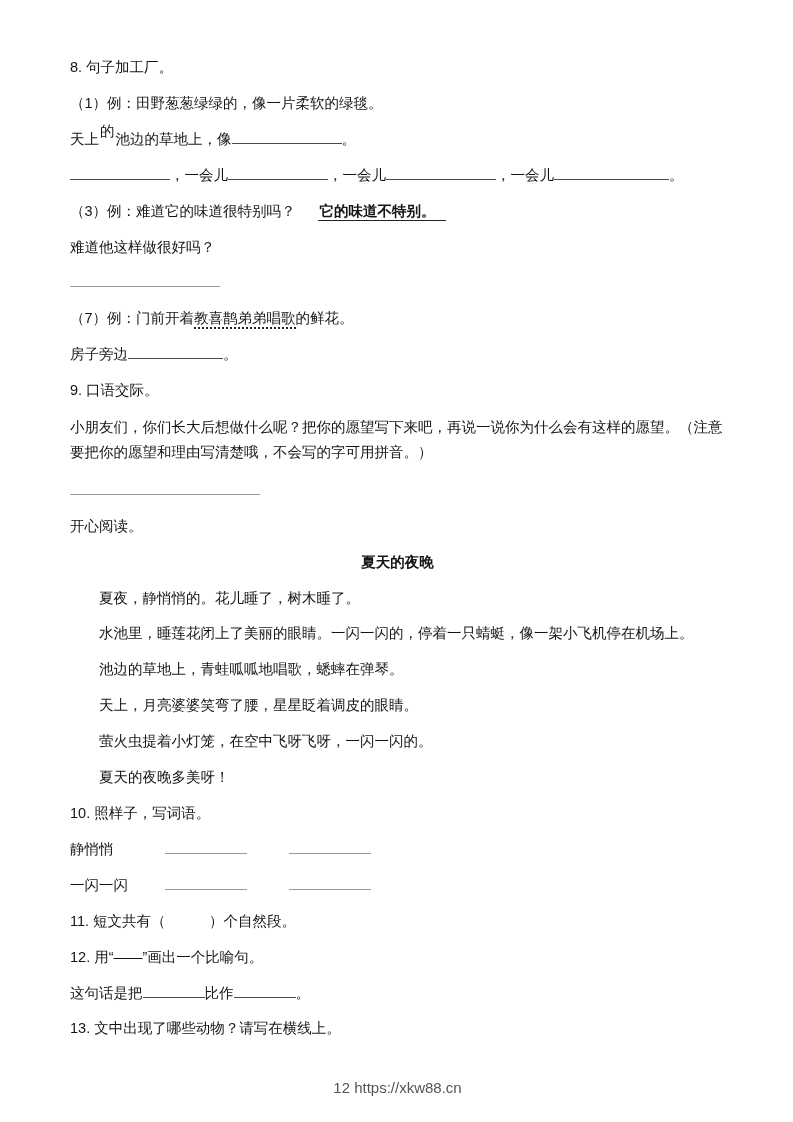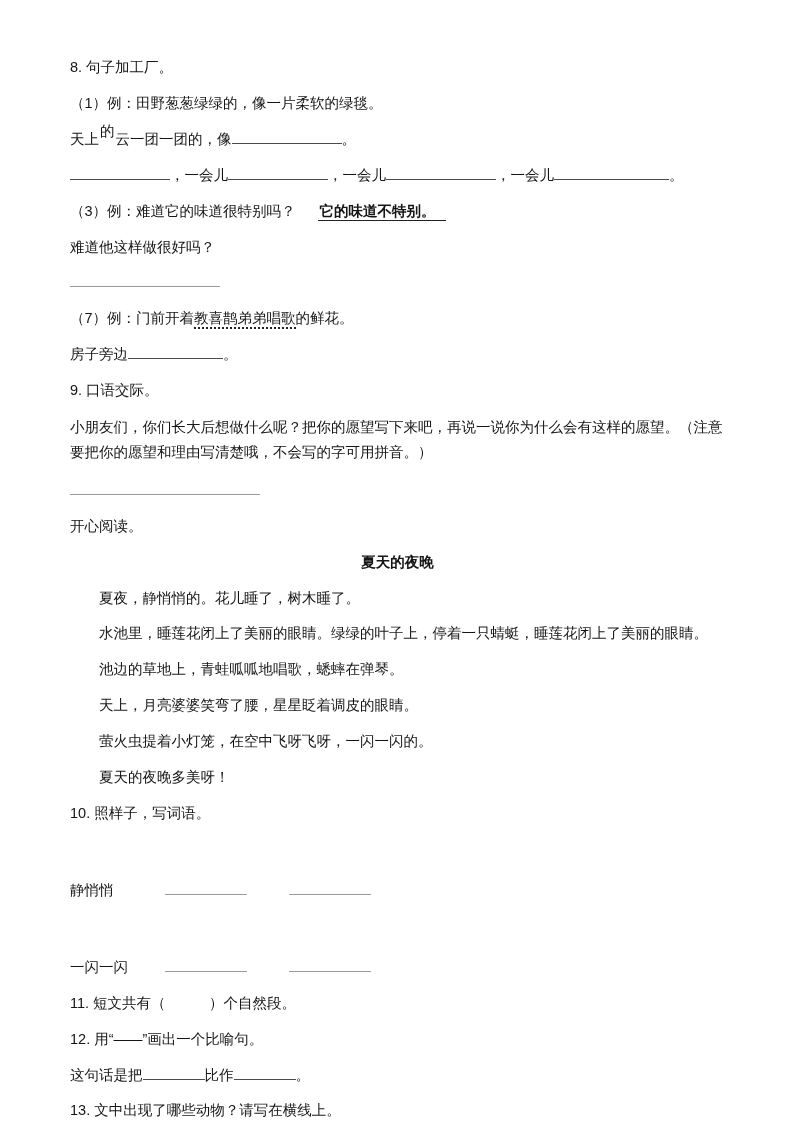--- a/index.html
+++ b/index.html
@@ -42,41 +42,41 @@
     border-bottom: 1px solid #222;
     margin-left: 22px;
     padding: 0 10px 1px 2px;
     font-weight: bold;
   }
   .insert-char {
     display: inline-block;
     transform: translateY(-8px);
     margin: 0 1px;
   }
-  .word-label { display: inline-block; width: 95px; margin-top: 41px; }
+  .word-label { display: inline-block; width: 95px; }
   .pair-blank { margin-right: 42px; }
   .footer {
     flex: 0 0 auto;
     text-align: center;
     color: #555555;
     font-size: 15px;
     padding: 16px 0 26px 0;
   }
 </style>
 </head>
 <body>
 
 <div class="page">
   <div class="content">
 
     <div class="line">8. 句子加工厂。</div>
 
     <div class="line">（1）例：田野葱葱绿绿的，像一片柔软的绿毯。</div>
 
-    <div class="line"><span>天上</span><span class="insert-char">的</span><span>云一团一团的，像</span><span class="blank w110"></span><span>。</span></div>
+    <div class="line"><span>天上</span><span class="insert-char">的</span><span>池边的草地上，像</span><span class="blank w110"></span><span>。</span></div>
 
 
     <div class="line"><span class="blank w100"></span><span>，一会儿</span><span class="blank w100"></span><span>，一会儿</span><span class="blank w110"></span><span>，一会儿</span><span class="blank w115"></span><span>。</span></div>
 
     <div class="line"><span>（3）例：难道它的味道很特别吗？</span><span class="answer-underline">它的味道不特别。</span></div>
 
     <div class="line">难道他这样做很好吗？</div>
 
     <div class="line"><span class="blank gray w150"></span></div>
 
@@ -88,21 +88,21 @@
 
     <div class="para">小朋友们，你们长大后想做什么呢？把你的愿望写下来吧，再说一说你为什么会有这样的愿望。（注意要把你的愿望和理由写清楚哦，不会写的字可用拼音。）</div>
 
     <div class="line"><span class="blank gray w190"></span></div>
 
     <div class="line">开心阅读。</div>
 
     <div class="line center">夏天的夜晚</div>
 
     <p class="line indent">夏夜，静悄悄的。花儿睡了，树木睡了。</p>
-    <p class="line indent">水池里，睡莲花闭上了美丽的眼睛。绿绿的叶子上，停着一只蜻蜓，睡莲花闭上了美丽的眼睛。</p>
+    <p class="line indent">水池里，睡莲花闭上了美丽的眼睛。一闪一闪的，停着一只蜻蜓，像一架小飞机停在机场上。</p>
     <p class="line indent">池边的草地上，青蛙呱呱地唱歌，蟋蟀在弹琴。</p>
     <p class="line indent">天上，月亮婆婆笑弯了腰，星星眨着调皮的眼睛。</p>
     <p class="line indent">萤火虫提着小灯笼，在空中飞呀飞呀，一闪一闪的。</p>
     <p class="line indent">夏天的夜晚多美呀！</p>
 
     <div class="line">10. 照样子，写词语。</div>
 
     <div class="line"><span class="word-label">静悄悄</span><span class="blank gray w80 pair-blank"></span><span class="blank gray w80"></span></div>
 
     <div class="line"><span class="word-label">一闪一闪</span><span class="blank gray w80 pair-blank"></span><span class="blank gray w80"></span></div>

